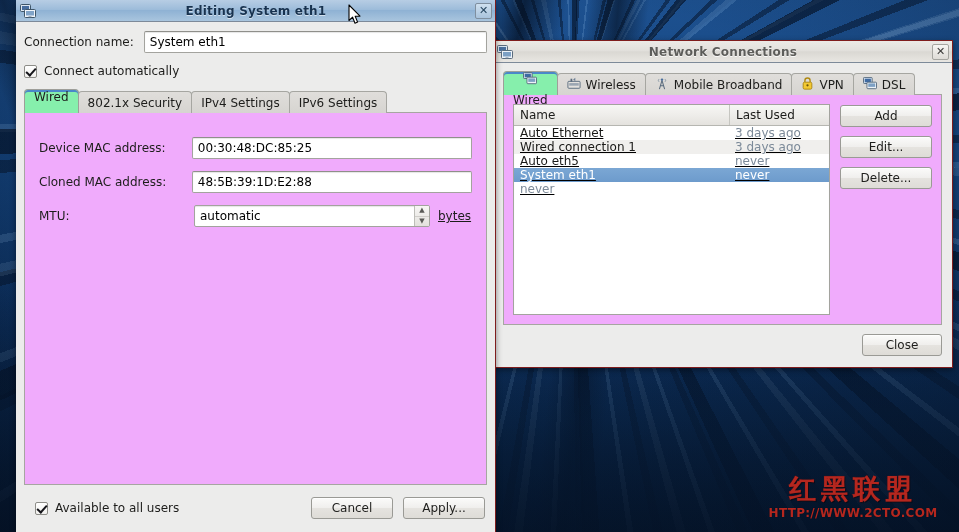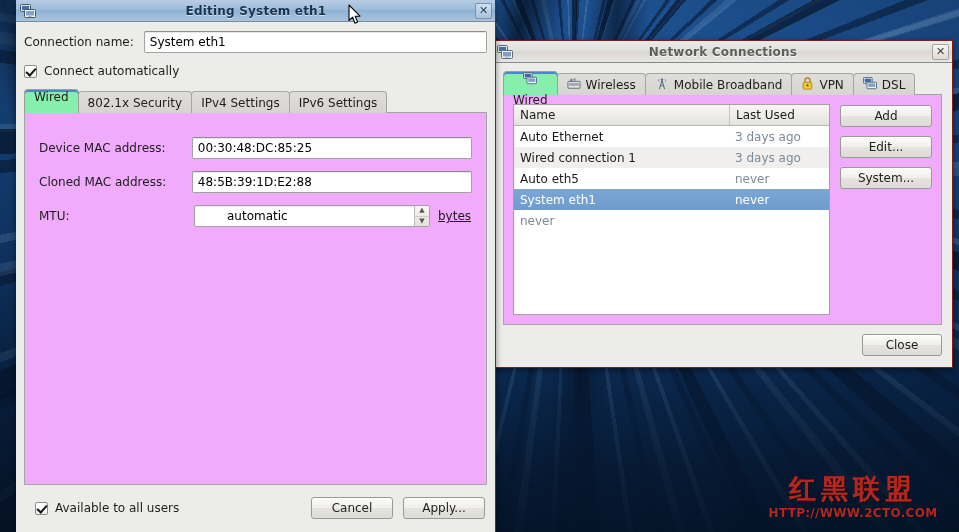--- a/index.html
+++ b/index.html
@@ -233,36 +233,35 @@
   }
   .tv-head { display: flex; height: 21px; border-bottom: 1px solid #b6b6b1; }
   .tv-th {
     font-size: 12px; color: #1c1c1a;
     display: flex; align-items: center;
     padding: 0 6px;
     background: linear-gradient(to bottom,#f7f6f4 0%,#eeedea 50%,#e4e2de 100%);
     cursor: pointer;
   }
   .tv-th + .tv-th { border-left: 1px solid #c6c6c1; }
-  .tv-row { display: flex; height: 21px; cursor: pointer; }
+  .tv-row { display: flex; height: 14px; cursor: pointer; text-decoration: underline; }
   .tv-row.alt { background: #f0efed; }
   .tv-row.sel { background: linear-gradient(to bottom,#7ba7d4,#6d9bcc); }
   .tv-td { font-size: 12px; color: #1a1a18; display: flex; align-items: center; padding: 0 6px; overflow: hidden; white-space: nowrap; }
   .tv-td.muted { color: #7c8a99; }
   .tv-row.sel .tv-td, .tv-row.sel .tv-td.muted { color: #ffffff; }
 
   
   .spin {
     display: flex; align-items: stretch;
     border: 1px solid #a3a39e;
     background: #fff;
     border-radius: 2px;
     box-shadow: inset 0 1px 1px rgba(0,0,0,0.10);
     overflow: hidden;
-    padding-left: 27px;
   }
   .spin-text { flex: 1; font-size: 12px; padding: 3px 5px; color: #000; display: flex; align-items: center; }
   .spin-btns {
     width: 15px;
     border-left: 1px solid #bdbdb8;
     background: linear-gradient(to bottom,#f7f6f4,#e3e1dd);
     display: flex; flex-direction: column;
   }
   .spin-btns div {
     flex: 1; display: flex; align-items: center; justify-content: center;
@@ -391,21 +390,21 @@
           <div class="tv-td muted" style="width:100px;">never</div>
         </div>
         <div class="tv-row">
           <div class="tv-td muted" style="width:100px;">never</div>
         </div>
       </div>
 
       <div style="width:92px; display:flex; flex-direction:column; gap:9px; padding-top:1px;">
         <div class="btn">Add</div>
         <div class="btn">Edit...</div>
-        <div class="btn">System...</div>
+        <div class="btn">Delete...</div>
       </div>
     </div>
 
     <div style="display:flex; justify-content:flex-end; padding-top:9px;">
       <div class="btn" style="min-width:80px;">Close</div>
     </div>
   </div>
 </div>
 
 <div class="win" id="win-editing">

